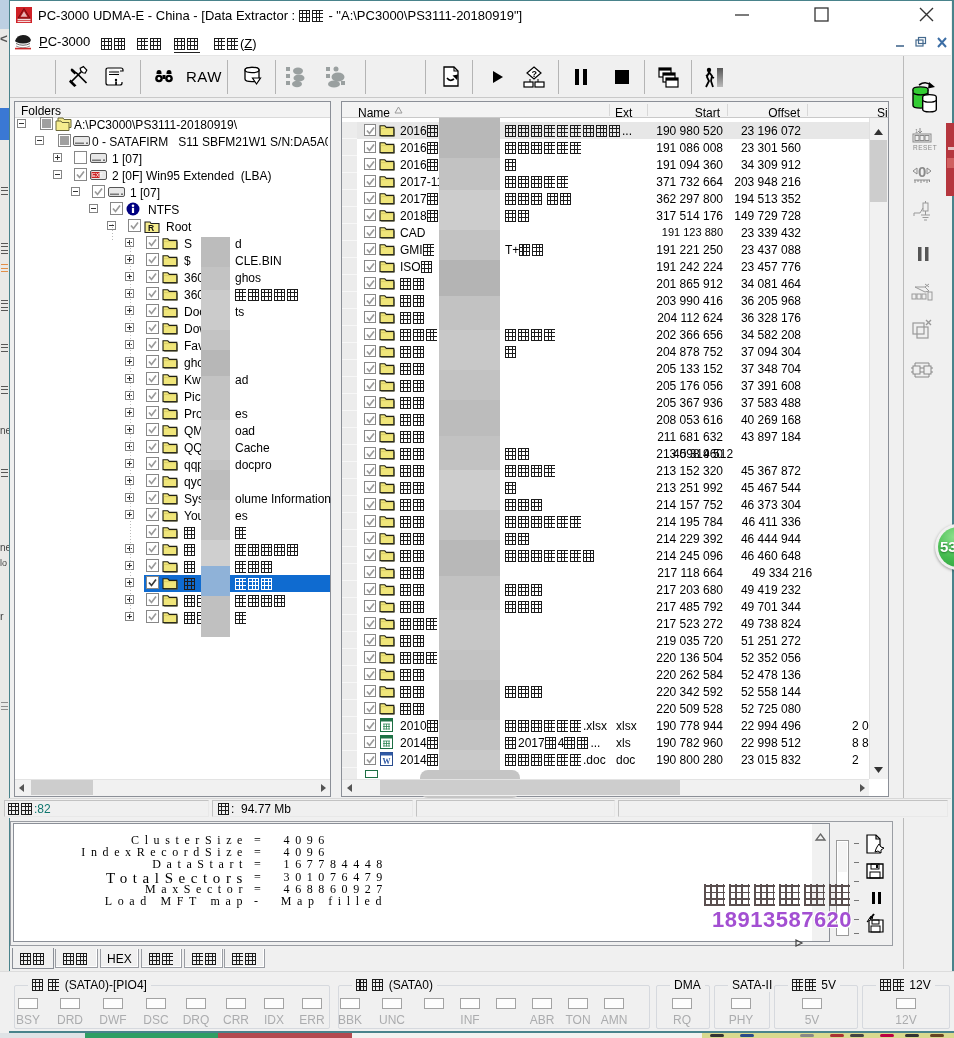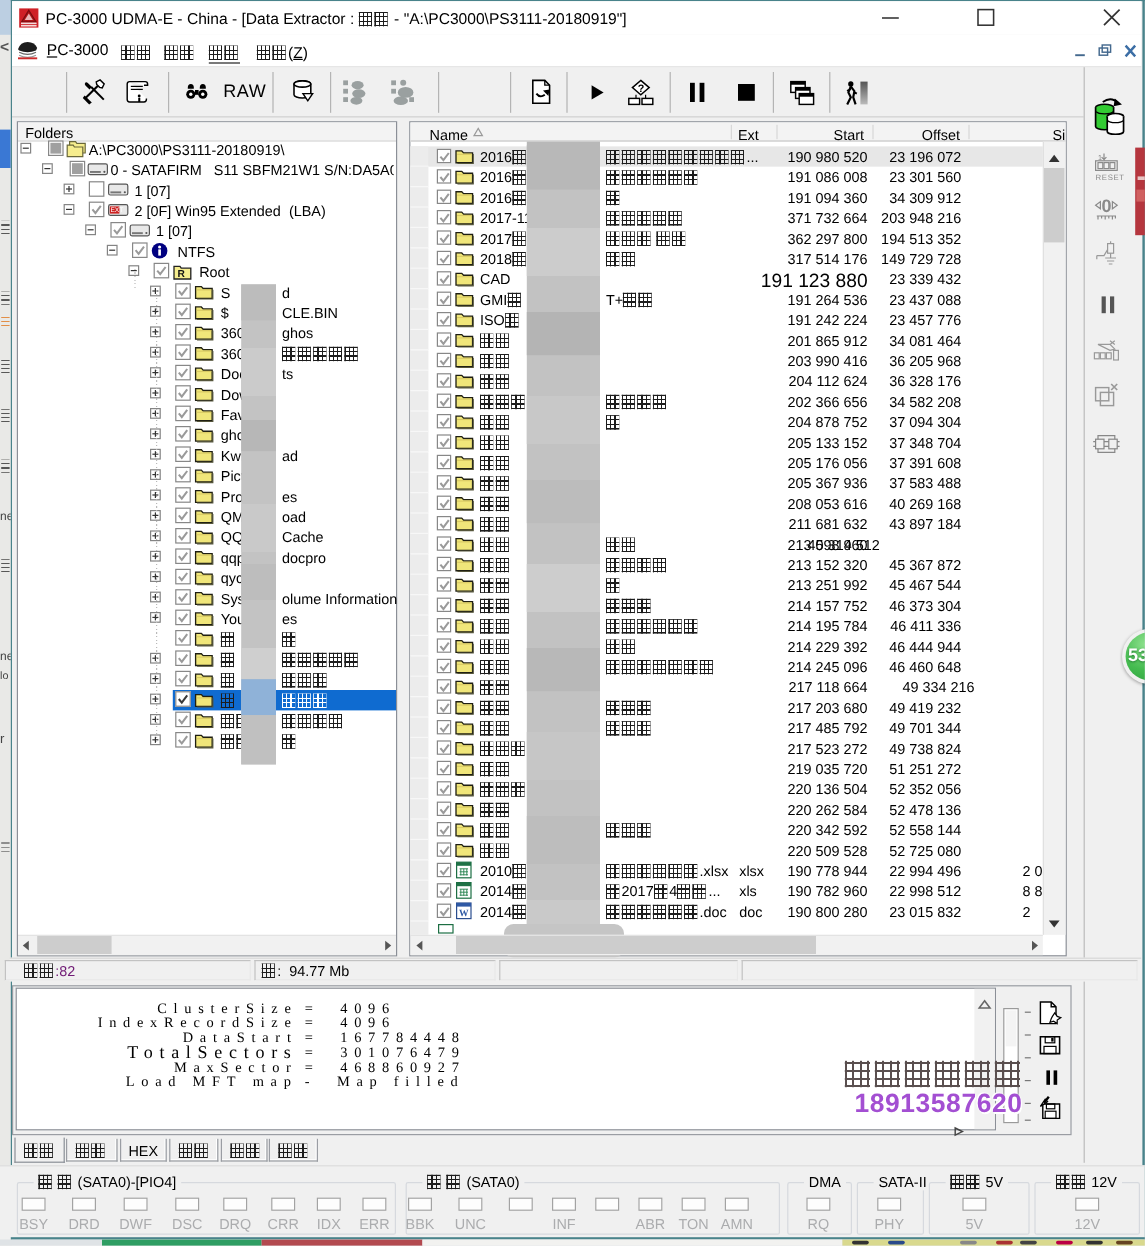--- a/index.html
+++ b/index.html
@@ -666,36 +666,36 @@
 <div class="ab" style="left:364px;top:225.5px;width:12px;height:12px;background:#fff;border:1px solid #878787"></div>
 <svg class="ab" style="left:364px;top:225.5px" width="13" height="13">
     <path d="M3 6.5 L5.5 9.5 L10 3.5" stroke="#9a9a9a" stroke-width="1.7" fill="none"></path>
   </svg>
 <svg class="ab" style="left:379px;top:225.0px" width="16" height="14" viewBox="0 0 16 14">
     <path d="M1 12.6 L1 2.8 L5.8 2.8 L7.3 4.4 L14.8 4.4 L14.8 12.6 Z" fill="#f0e67a" stroke="#1f1f12" stroke-width="1.1"></path>
 <path d="M1.9 5.6 L14 5.6" stroke="#d8c964" stroke-width="0.9"></path>
 <path d="M15.4 5.4 L15.4 13.2 L2.2 13.2" fill="none" stroke="#55553a" stroke-width="0.9"></path>
   </svg>
 <div class="ab" style="left:400px;top:226.0px;font-size:12px;white-space:nowrap">CAD</div>
-<div class="ab" style="left:633px;top:226.0px;width:90px;text-align:right;font-size:16px">191 123 880</div>
+<div class="ab" style="left:633px;top:226.0px;width:90px;text-align:right;font-size:11px">191 123 880</div>
 <div class="ab" style="left:712px;top:226.0px;width:89px;text-align:right;font-size:12px">23 339 432</div>
 <div class="ab" style="left:342px;top:240.5px;width:527px;height:17.00px;background:#ffffff"></div>
 <div class="ab" style="left:342px;top:240.5px;width:15px;height:17.00px;background:#ececec;border-bottom:1px solid #f7f7f7"></div>
 <div class="ab" style="left:364px;top:242.5px;width:12px;height:12px;background:#fff;border:1px solid #878787"></div>
 <svg class="ab" style="left:364px;top:242.5px" width="13" height="13">
     <path d="M3 6.5 L5.5 9.5 L10 3.5" stroke="#9a9a9a" stroke-width="1.7" fill="none"></path>
   </svg>
 <svg class="ab" style="left:379px;top:242.0px" width="16" height="14" viewBox="0 0 16 14">
     <path d="M1 12.6 L1 2.8 L5.8 2.8 L7.3 4.4 L14.8 4.4 L14.8 12.6 Z" fill="#f0e67a" stroke="#1f1f12" stroke-width="1.1"></path>
 <path d="M1.9 5.6 L14 5.6" stroke="#d8c964" stroke-width="0.9"></path>
 <path d="M15.4 5.4 L15.4 13.2 L2.2 13.2" fill="none" stroke="#55553a" stroke-width="0.9"></path>
   </svg>
 <div class="ab" style="left:400px;top:243.0px;font-size:12px;white-space:nowrap">GMI<span class="cg"></span></div>
 <div class="ab" style="left:505px;top:243.0px;font-size:12px;white-space:nowrap">T+<span class="cg"></span><span class="cg"></span></div>
-<div class="ab" style="left:633px;top:243.0px;width:90px;text-align:right;font-size:12px">191 264 536</div>
+<div class="ab" style="left:633px;top:243.0px;width:90px;text-align:right;font-size:12px">191 221 250</div>
 <div class="ab" style="left:712px;top:243.0px;width:89px;text-align:right;font-size:12px">23 437 088</div>
 <div class="ab" style="left:342px;top:257.5px;width:527px;height:17.00px;background:#ffffff"></div>
 <div class="ab" style="left:342px;top:257.5px;width:15px;height:17.00px;background:#ececec;border-bottom:1px solid #f7f7f7"></div>
 <div class="ab" style="left:364px;top:259.5px;width:12px;height:12px;background:#fff;border:1px solid #878787"></div>
 <svg class="ab" style="left:364px;top:259.5px" width="13" height="13">
     <path d="M3 6.5 L5.5 9.5 L10 3.5" stroke="#9a9a9a" stroke-width="1.7" fill="none"></path>
   </svg>
 <svg class="ab" style="left:379px;top:259.0px" width="16" height="14" viewBox="0 0 16 14">
     <path d="M1 12.6 L1 2.8 L5.8 2.8 L7.3 4.4 L14.8 4.4 L14.8 12.6 Z" fill="#f0e67a" stroke="#1f1f12" stroke-width="1.1"></path>
 <path d="M1.9 5.6 L14 5.6" stroke="#d8c964" stroke-width="0.9"></path>
@@ -1215,21 +1215,21 @@
     <rect x="2" y="6" width="7" height="8" fill="none" stroke="#888"></rect>
 <rect x="13" y="6" width="7" height="8" fill="none" stroke="#888"></rect>
 <path d="M9 8 h4 M9 12 h4 M0 8 h2 M0 12 h2 M20 8 h2 M20 12 h2" stroke="#888"></path>
 <path d="M4 6 v-3 h14 v3 M4 14 v3 h14 v-3" stroke="#888" fill="none"></path>
   </svg>
 <div class="ab" style="left:8px;top:798px;width:943px;height:20px;background:#f0f0f0;border-top:1px solid #d8d8d8"></div>
 <div class="ab" style="left:4px;top:800px;width:205px;height:17px;border:1px solid #c2c2c2;border-right-color:#e8e8e8;border-bottom-color:#e8e8e8;background:#f0f0f0"></div>
 <div class="ab" style="left:212px;top:800px;width:201px;height:17px;border:1px solid #c2c2c2;border-right-color:#e8e8e8;border-bottom-color:#e8e8e8;background:#f0f0f0"></div>
 <div class="ab" style="left:416px;top:800px;width:199px;height:17px;border:1px solid #c2c2c2;border-right-color:#e8e8e8;border-bottom-color:#e8e8e8;background:#f0f0f0"></div>
 <div class="ab" style="left:618px;top:800px;width:330px;height:17px;border:1px solid #c2c2c2;border-right-color:#e8e8e8;border-bottom-color:#e8e8e8;background:#f0f0f0"></div>
-<div class="ab" style="left:8px;top:802px;font-size:12px;color:#701a75;white-space:nowrap;margin-left:12px;"><span class="cg"></span><span class="cg"></span>:82</div>
+<div class="ab" style="left:8px;top:802px;font-size:12px;color:#0f766e;white-space:nowrap;"><span class="cg"></span><span class="cg"></span>:82</div>
 <div class="ab" style="left:218px;top:802px;font-size:12px;color:#000;white-space:nowrap;"><span class="cg"></span>:&nbsp; 94.77 Mb</div>
 <div class="ab" style="left:10px;top:821px;width:883px;height:125px;background:#f0f0f0;border:1px solid #9a9da3"></div>
 <div class="ab" style="left:13px;top:823px;width:817px;height:119px;background:#fff;border:1px solid #8b8f97"></div>
 <div class="ab" style="left:812px;top:824px;width:17px;height:117px;background:#f1f1f1"></div>
 <svg class="ab" style="left:815px;top:833px" width="11" height="9" viewBox="0 0 11 9">
     <path d="M5.5 1 L10 7 L1 7 Z" fill="none" stroke="#666" stroke-width="1.3"></path>
   </svg>
 <div class="ab" style="left:836px;top:840px;width:13px;height:96px;background:#fff;border:1px solid #9a9a9a"></div>
 <div class="ab" style="left:838px;top:842px;width:9px;height:30px;background:#f4f4f4"></div>
 <div class="ab" style="left:854px;top:843px;width:5px;height:1px;background:#777"></div>

